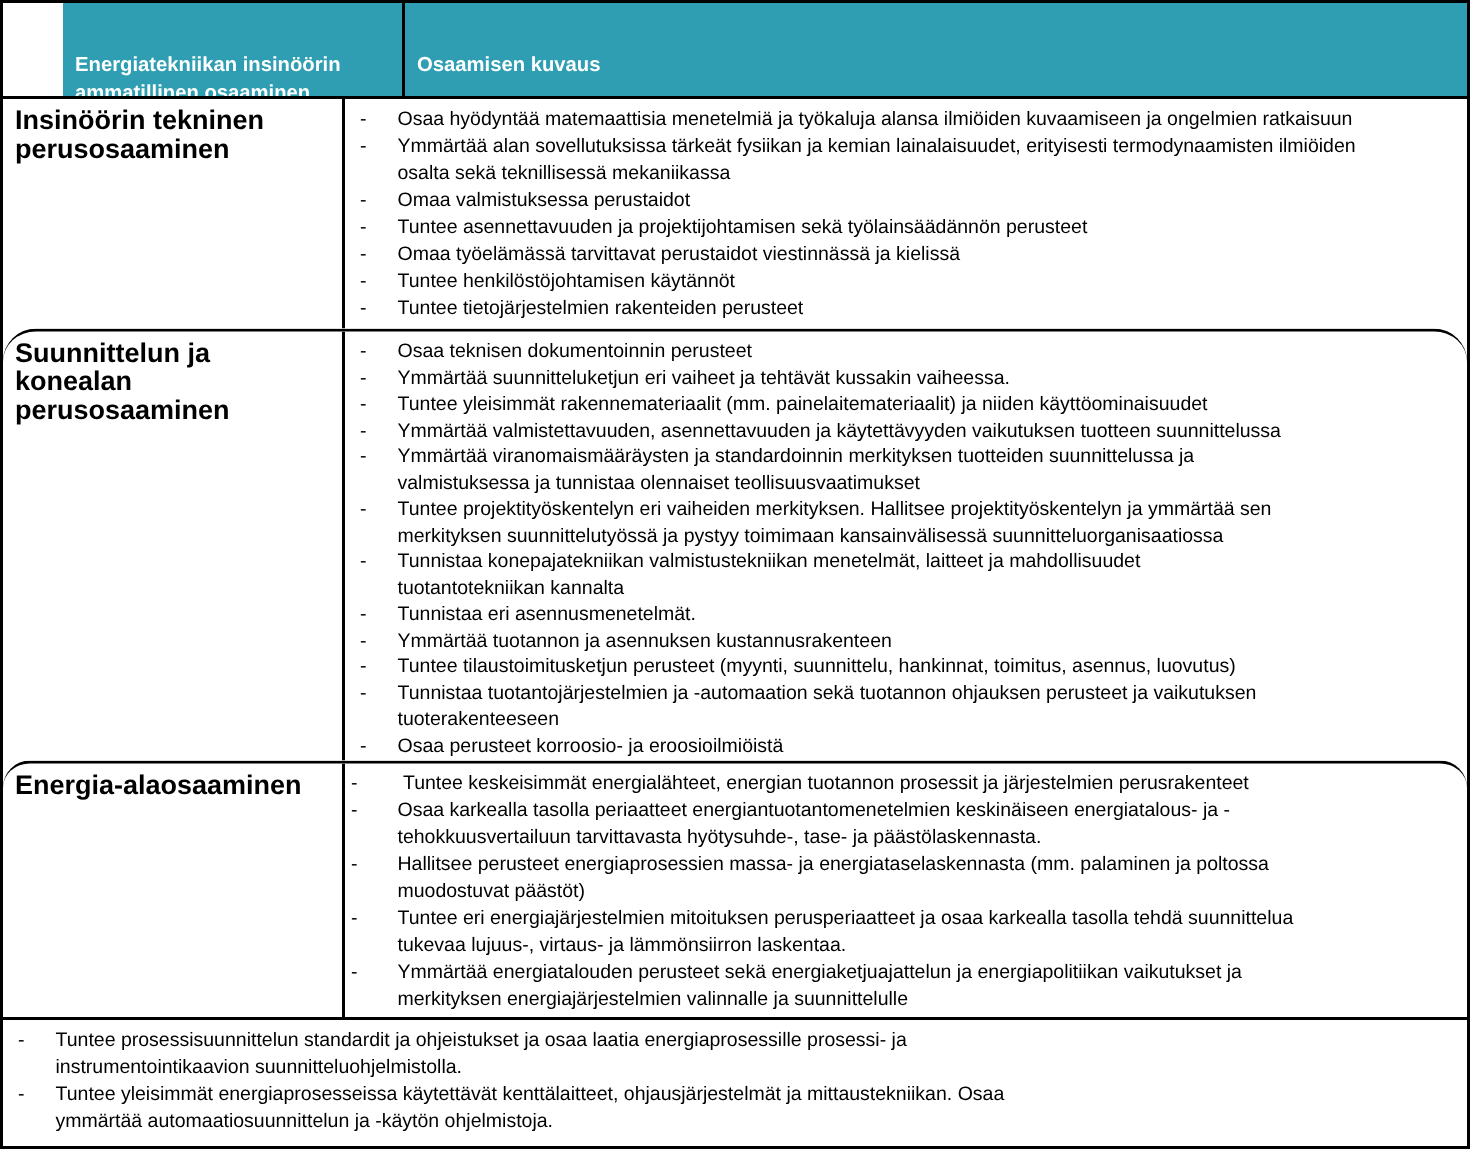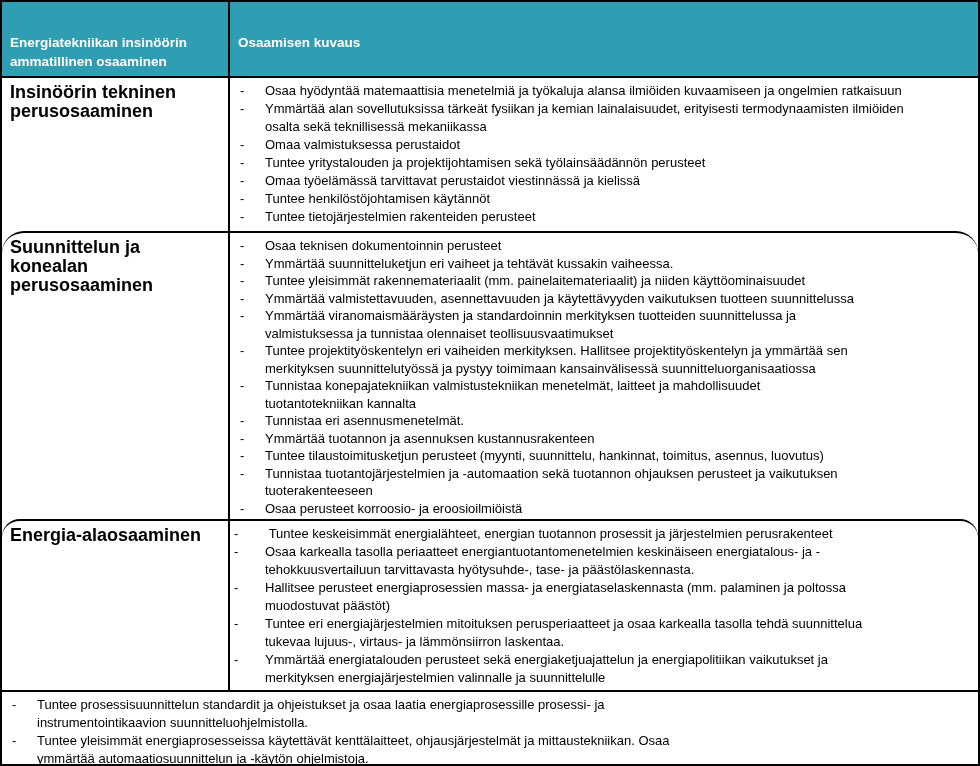--- a/index.html
+++ b/index.html
@@ -17,21 +17,21 @@
     display: flex;
     flex-direction: column;
     overflow: hidden;
   }
   .row {
     display: flex;
     flex: none;
     overflow: hidden;
   }
   .row + .row { border-top: 2px solid #000000; }
-  .row-header { height: 74px; }
+  .row-header { height: 62px; padding-left: 40px; }
   .row-0 { height: 155px; }
   .row-1 { height: 288px; border-radius: 22px; }
   .row-2 { height: 171px; border-radius: 18px; }
   .row-3 { height: 86px; }
   .cell-left {
     width: 228px;
     flex: none;
     border-right: 2px solid #000000;
     padding: 5px 6px 0 8px;
     overflow: hidden;
@@ -111,21 +111,21 @@
 osalta sekä teknillisessä mekaniikassa</span>
           </div>
 
           <div class="bullet">
             <span class="dash">-</span>
             <span class="btext">Omaa valmistuksessa perustaidot</span>
           </div>
 
           <div class="bullet">
             <span class="dash">-</span>
-            <span class="btext">Tuntee yritystalouden ja projektijohtamisen sekä työlainsäädännön perusteet</span>
+            <span class="btext">Tuntee asennettavuuden ja projektijohtamisen sekä työlainsäädännön perusteet</span>
           </div>
 
           <div class="bullet">
             <span class="dash">-</span>
             <span class="btext">Omaa työelämässä tarvittavat perustaidot viestinnässä ja kielissä</span>
           </div>
 
           <div class="bullet">
             <span class="dash">-</span>
             <span class="btext">Tuntee henkilöstöjohtamisen käytännöt</span>

